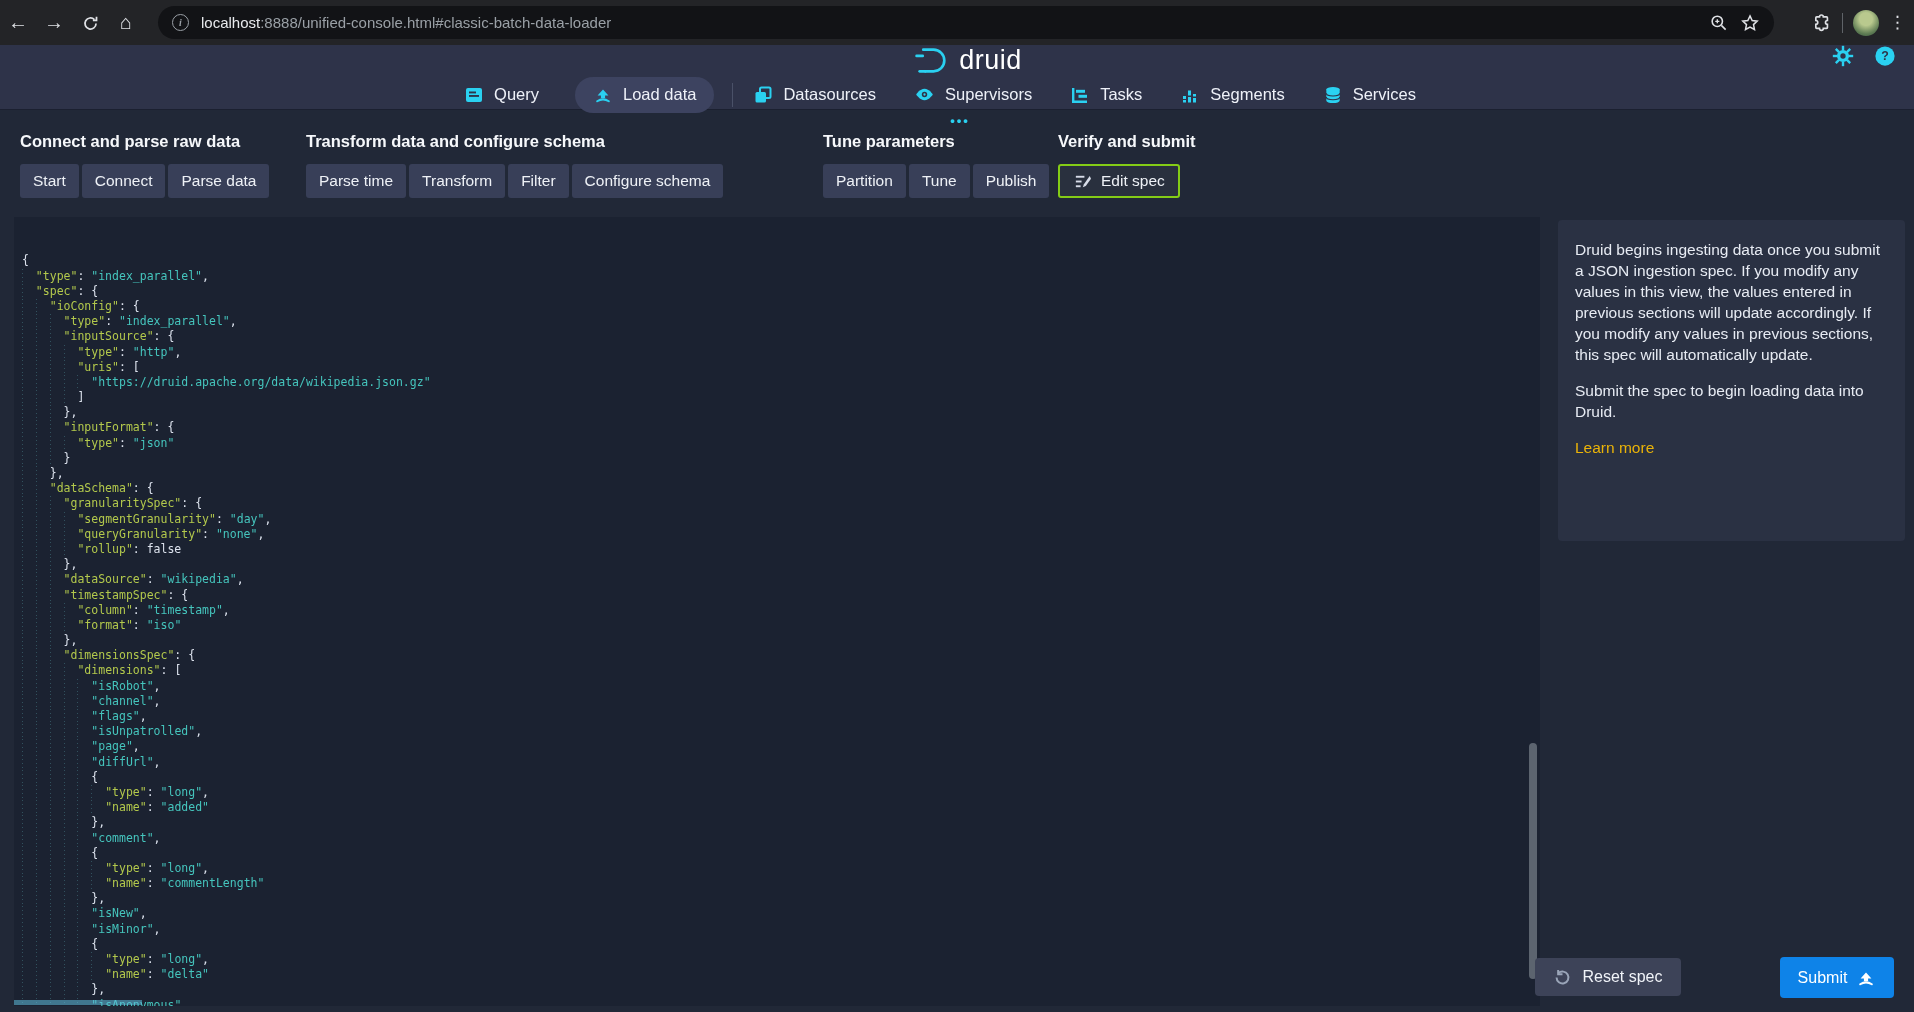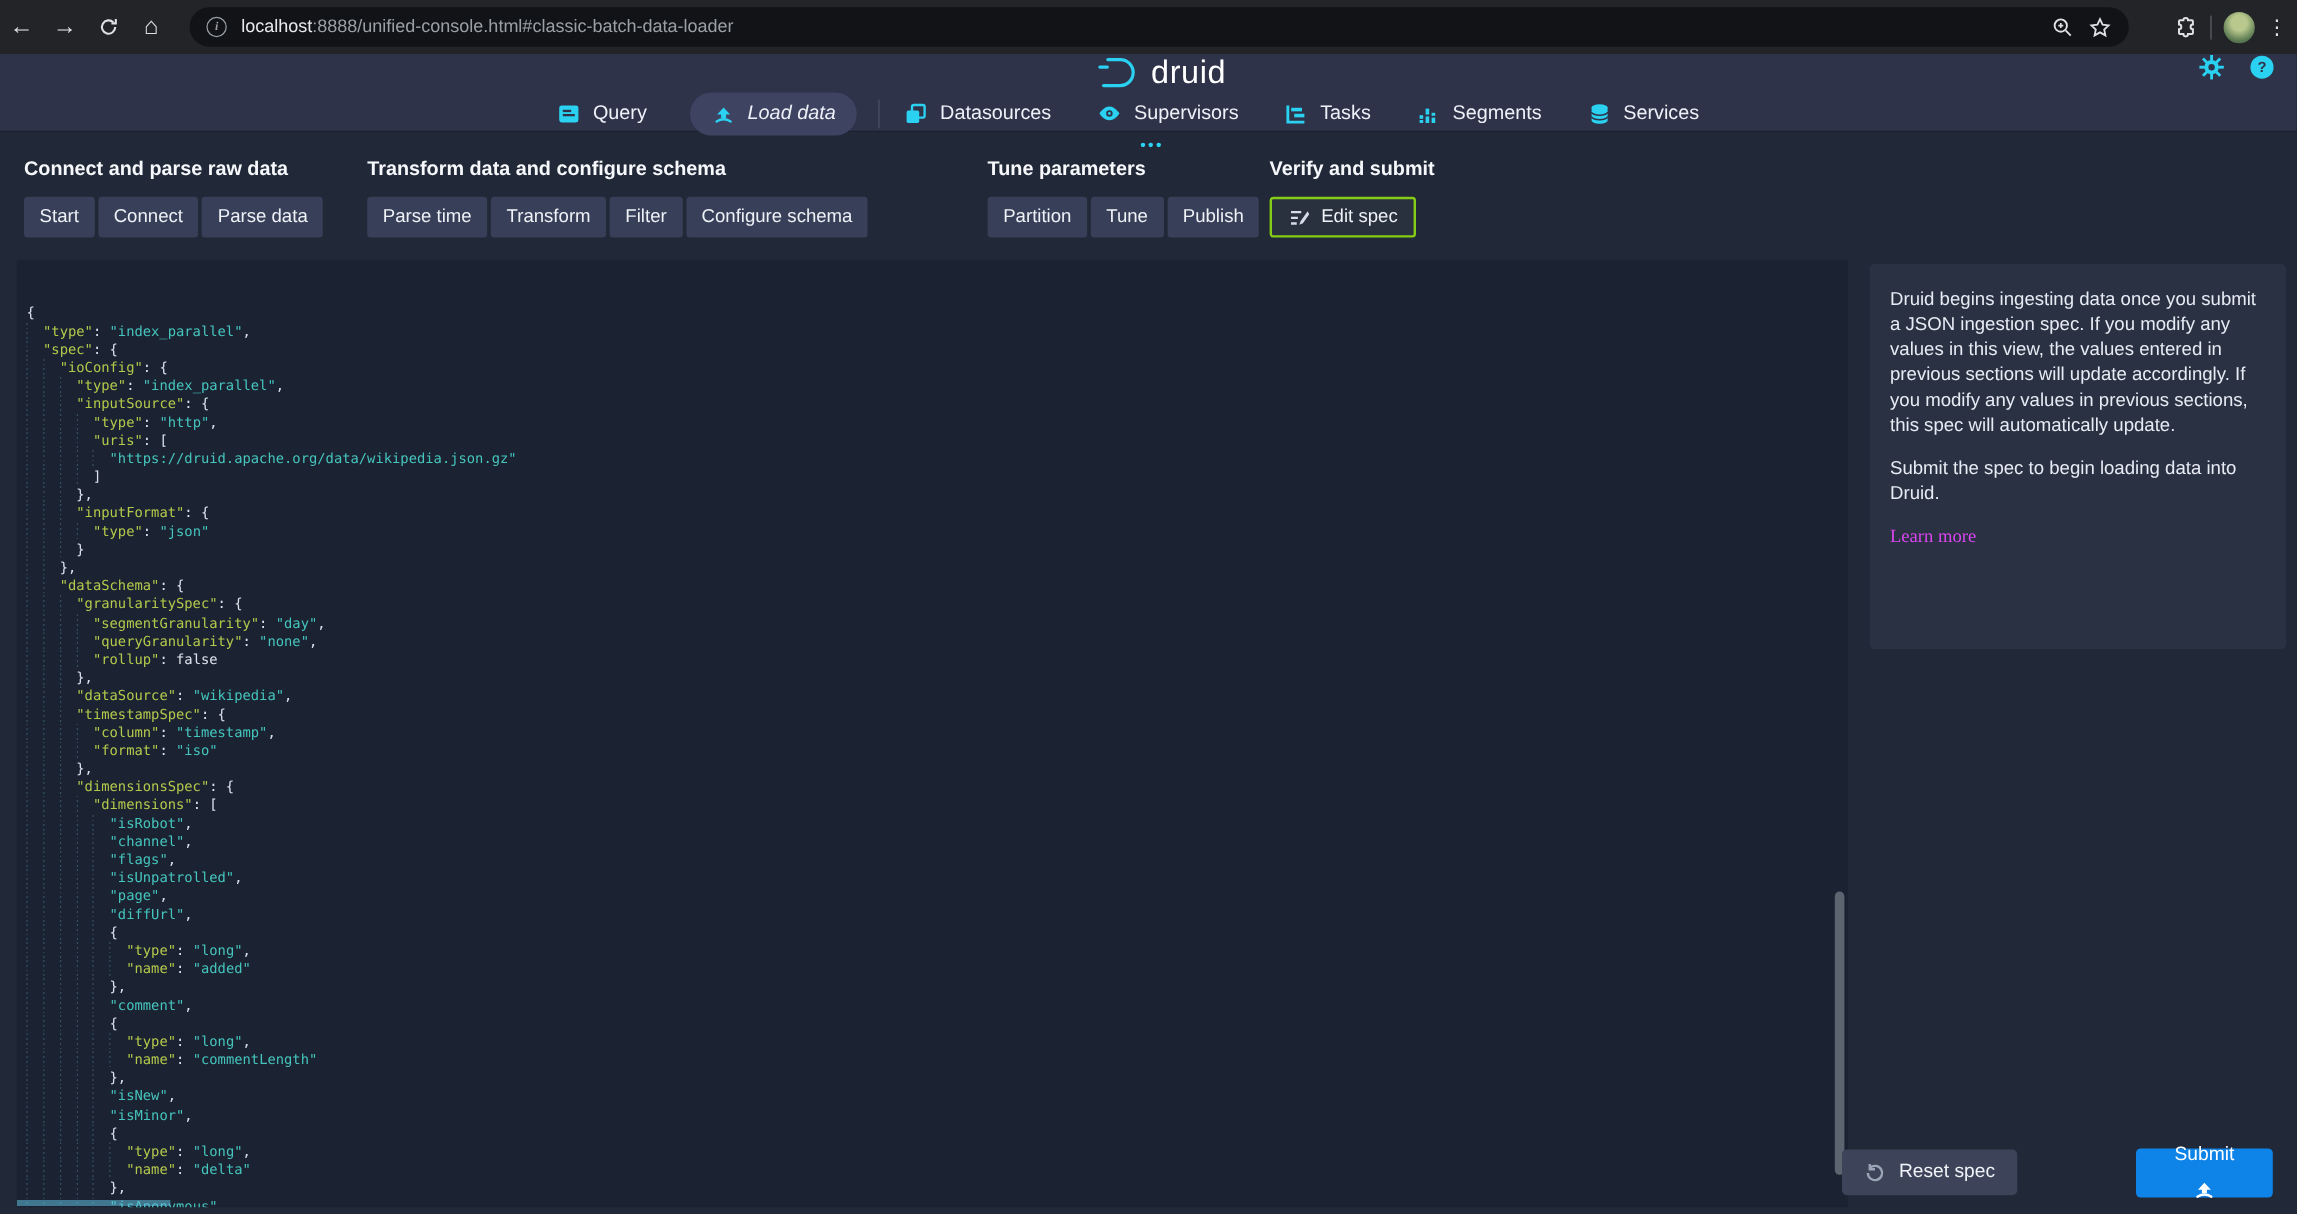--- a/index.html
+++ b/index.html
@@ -46,25 +46,25 @@
   .cl{height:15.2px;}
   .tk{color:#b3c94c;}
   .ts{color:#45c5bd;}
   .ind{display:inline-block;vertical-align:top;white-space:pre;background-image:repeating-linear-gradient(to bottom,rgba(96,180,188,.32) 0 1.5px,transparent 1.5px 4px);background-size:1px 100%;background-repeat:no-repeat;background-position:left top;}
   .scroll-v{position:absolute;right:3px;top:526px;width:8px;height:236px;background:rgba(173,181,189,.45);border-radius:4px;cursor:pointer;}
   .scroll-h{position:absolute;left:0;bottom:1px;width:128px;height:5px;background:rgba(94,190,220,.55);cursor:pointer;}
 
   
   .panel{position:absolute;left:1558px;top:220px;width:347px;height:321px;background:#2a3143;border-radius:4px;padding:19px 17px;box-sizing:border-box;color:#e7ebf3;font-size:15.5px;line-height:21px;}
   .panel p{margin:0 0 15px 0;}
-  .panel a{color:#d946ef;text-decoration:none;cursor:pointer;font-family:Liberation Serif, serif;}
+  .panel a{color:#eab308;text-decoration:none;cursor:pointer;}
 
   
   .btn-reset{position:absolute;left:1535px;top:958px;width:146px;height:38px;background:#3d4358;border:none;border-radius:4px;color:#f0f3f8;font-size:16px;display:flex;align-items:center;justify-content:center;gap:10px;cursor:pointer;font-family:"Liberation Sans",sans-serif;}
-  .btn-submit{position:absolute;left:1780px;top:957px;width:114px;height:41px;background:#0e83e8;border:none;border-radius:4px;color:#ffffff;font-size:16px;display:flex;align-items:center;justify-content:center;gap:9px;cursor:pointer;font-family:"Liberation Sans",sans-serif;flex-direction:column;}
+  .btn-submit{position:absolute;left:1780px;top:957px;width:114px;height:41px;background:#0e83e8;border:none;border-radius:4px;color:#ffffff;font-size:16px;display:flex;align-items:center;justify-content:center;gap:9px;cursor:pointer;font-family:"Liberation Sans",sans-serif;}
 </style>
 </head>
 <body>
 
 <div class="chrome">
   <div class="chrome-btn">←</div>
   <div class="chrome-btn">→</div>
   <div class="chrome-btn">
     <svg width="19" height="19" viewBox="0 0 24 24" fill="none" stroke="#dfe1e5" stroke-width="2.2">
         <path d="M19 12 a7 7 0 1 1 -2.05 -4.95"></path>
@@ -120,21 +120,21 @@
       <div class="nav-item">
         <span class="ic">
           <svg width="20" height="20" viewBox="0 0 20 20">
             <rect x="2" y="3" width="16" height="14" rx="2" fill="currentColor"></rect>
             <rect x="5" y="6.5" width="7" height="1.9" fill="#2e3349"></rect>
             <rect x="5" y="10" width="10" height="1.9" fill="#2e3349"></rect>
           </svg>
         </span>
         <span>Query</span>
       </div>
-      <div class="nav-item active" style="margin-right: 0px; font-style: italic;">
+      <div class="nav-item active" style="margin-right: 0px;">
         <span class="ic">
           <svg width="20" height="20" viewBox="0 0 24 24">
             <path d="M5.5 12.5 L12 5.5 L18.5 12.5 H14.5 V16 H9.5 V12.5 Z" fill="currentColor"></path>
             <path d="M5 19.5 C9.5 16.6 14.5 16.6 19 19.5" stroke="currentColor" stroke-width="2.4" fill="none" stroke-linecap="round"></path>
           </svg>
         </span>
         <span>Load data</span>
       </div>
       <div class="nav-sep"></div>
       <div class="nav-item">

